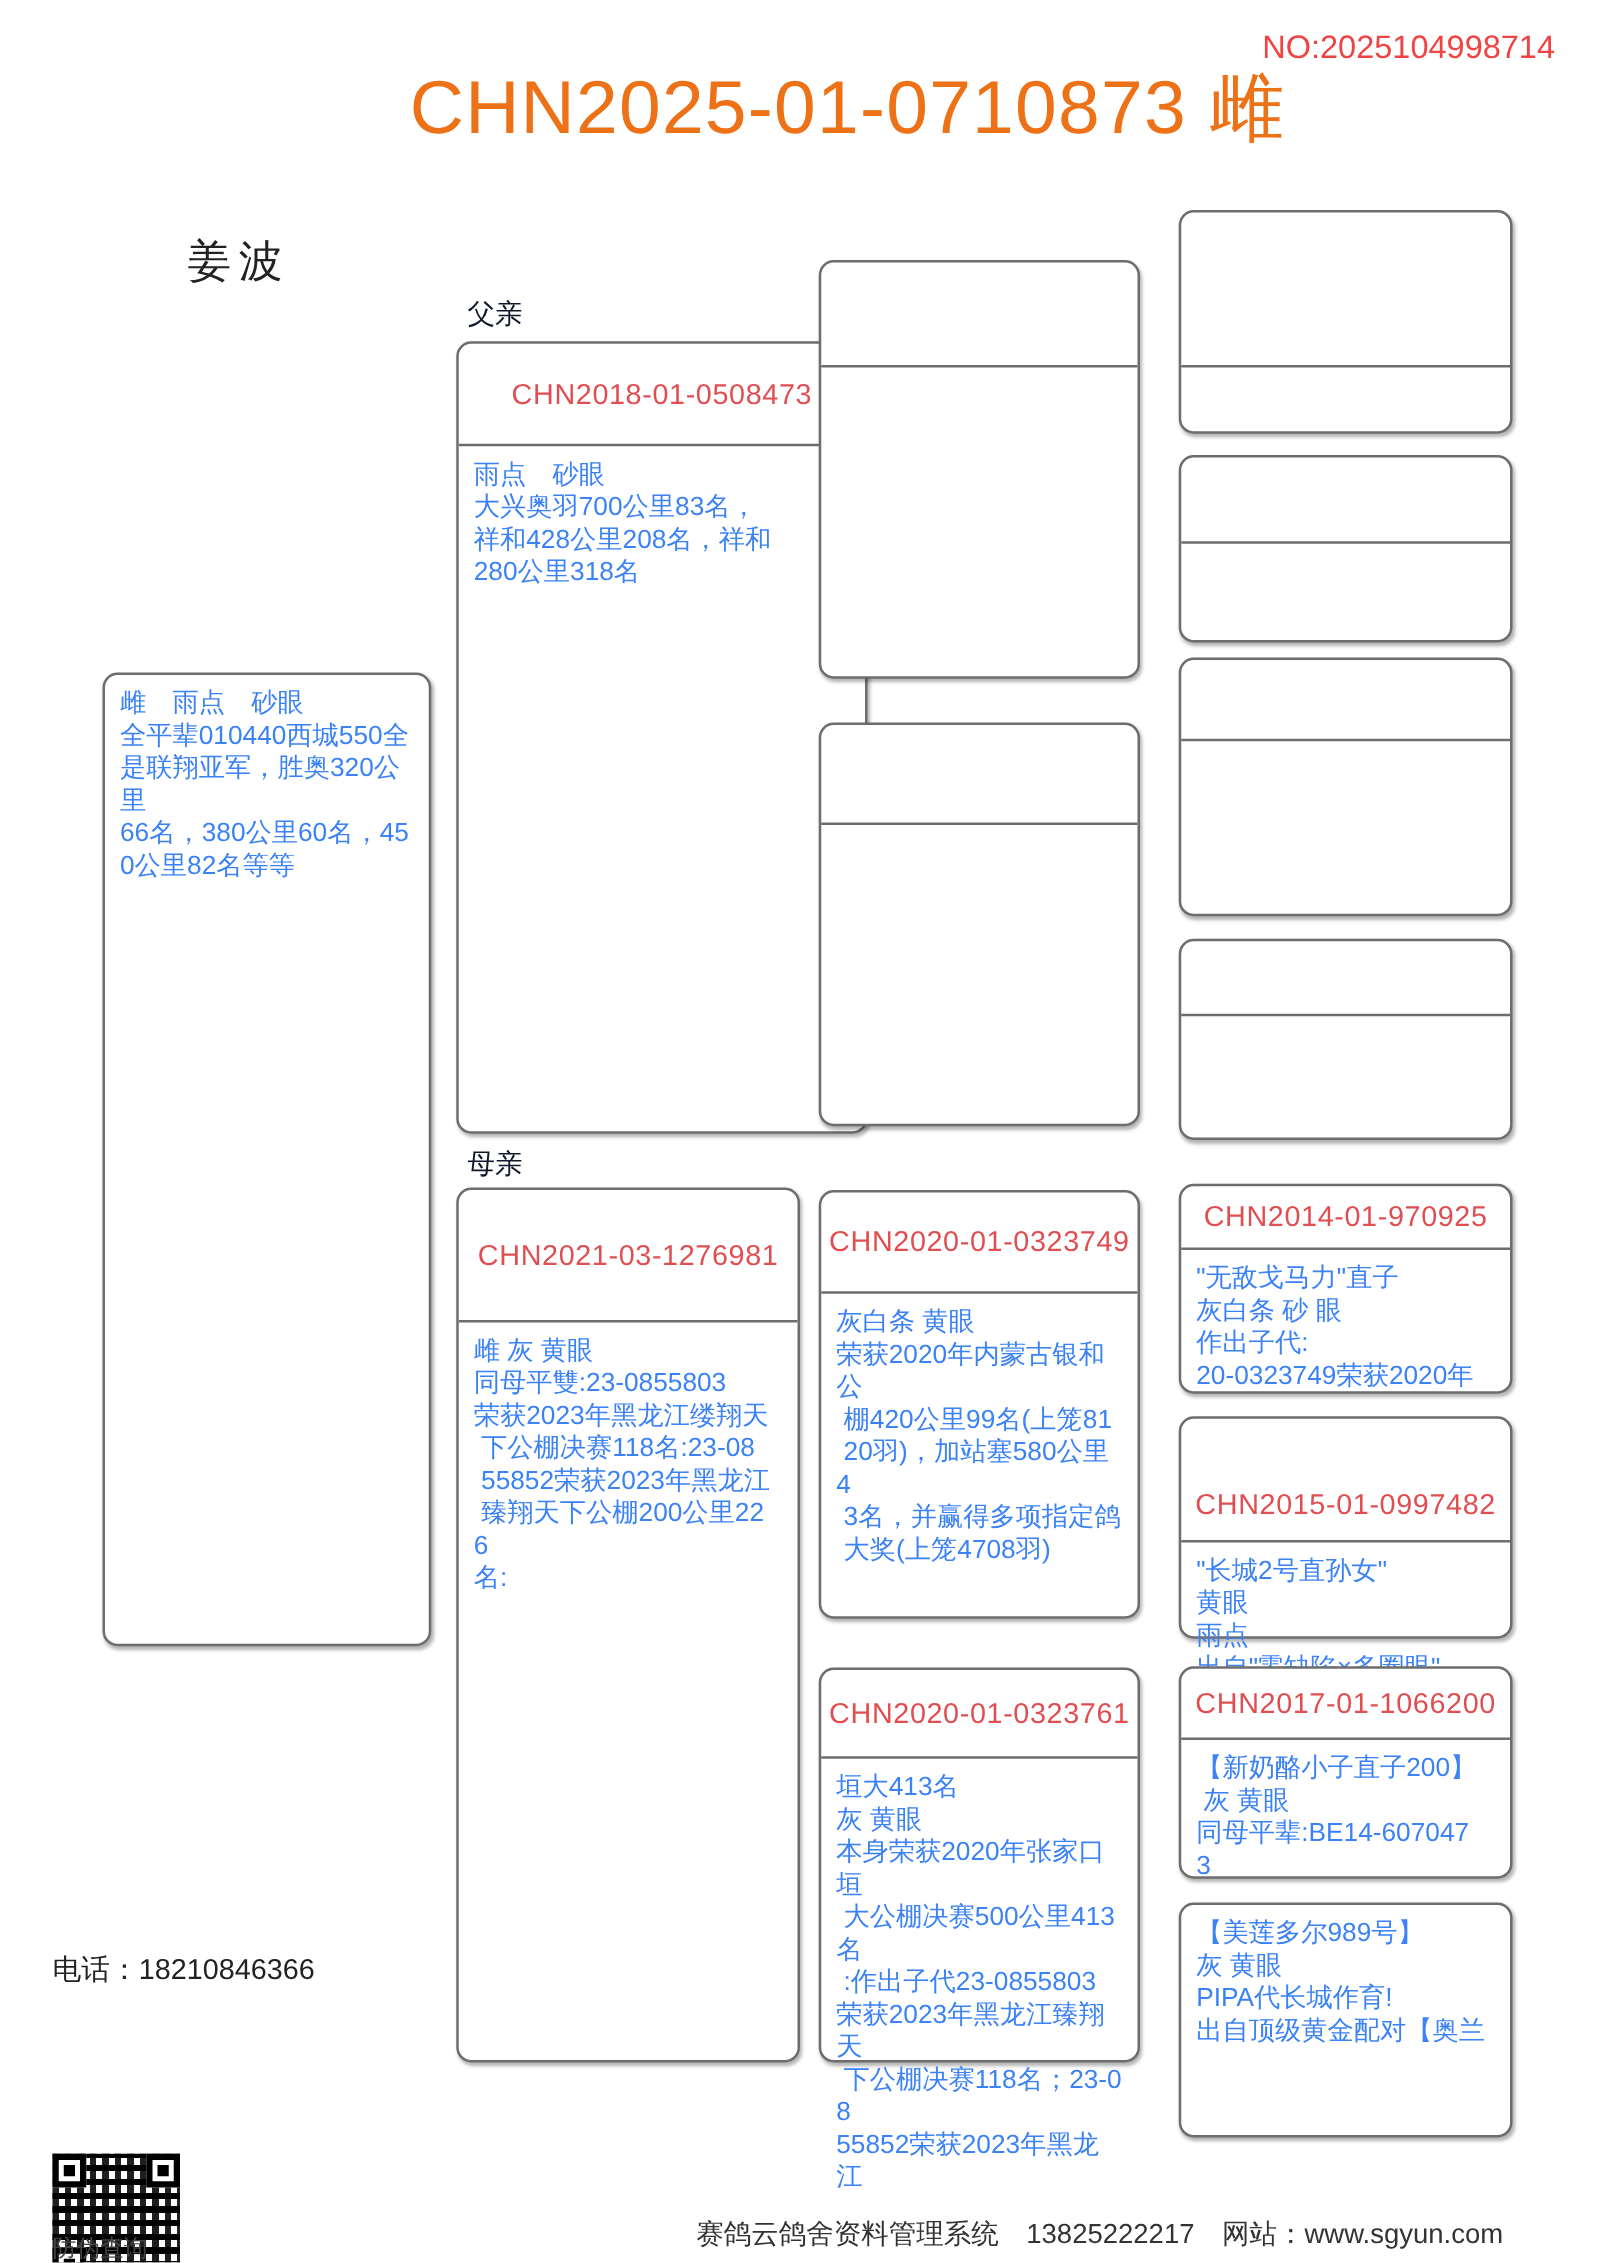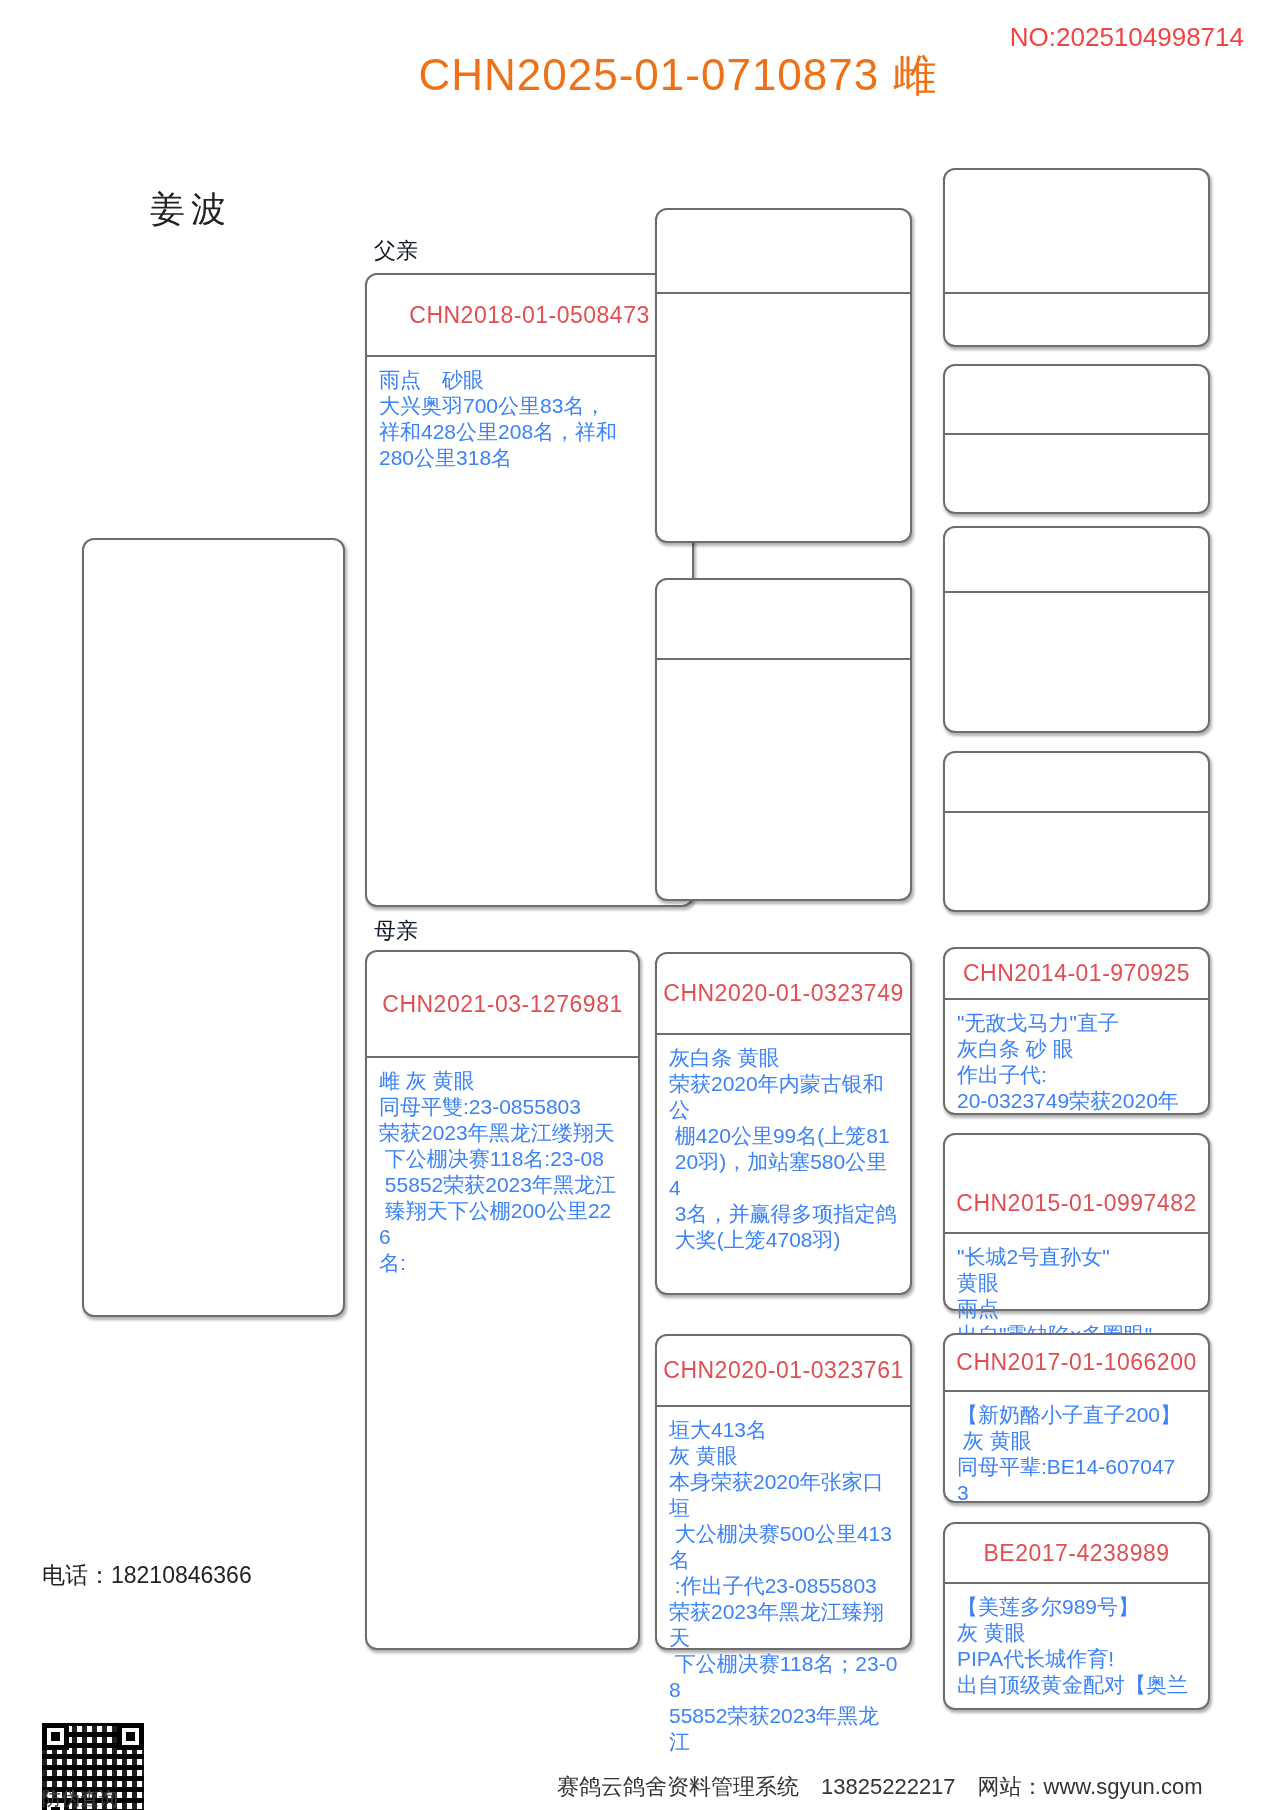--- a/index.html
+++ b/index.html
@@ -5,21 +5,21 @@
   html,body { margin:0; padding:0; background:#ffffff; }
   .page {
     position:relative; width:1280px; height:1810px; background:#ffffff;
     font-family:"Liberation Sans","DejaVu Sans",sans-serif; overflow:hidden;
   }
   .serial {
     position:absolute; top:22px; right:36px; font-size:26px; color:#ef4444;
   }
   .title {
     position:absolute; top:46px; left:78px; width:1200px; text-align:center;
-    font-size:44px; color:#ED7117; letter-spacing:1px;
+    font-size:60px; color:#ED7117; letter-spacing:1px;
   }
   .owner {
     position:absolute; top:186px; left:150px; font-size:35px; color:#222; font-weight:500;
     letter-spacing:6px;
   }
   .gen-label {
     position:absolute; font-size:22px; color:#0f172a;
   }
   .pbox {
     position:absolute; box-sizing:border-box; background:#fff;
@@ -62,20 +62,25 @@
 <div class="page">
 
   <div class="serial">NO:2025104998714</div>
   <div class="title">CHN2025-01-0710873 雌</div>
   <div class="owner">姜波</div>
 
   <div class="gen-label" style="left:374px; top:236px;">父亲</div>
   <div class="gen-label" style="left:374px; top:916px;">母亲</div>
 
   <div class="pbox" style="left:82px; top:538px; width:263px; height:779px;">
+    <div class="pb">雌　雨点　砂眼
+全平辈010440西城550全
+是联翔亚军，胜奥320公里
+66名，380公里60名，45
+0公里82名等等</div>
   </div>
 
   <div class="pbox" style="left:365px; top:273px; width:329px; height:634px;">
     <div class="ph" style="height:82px;">CHN2018-01-0508473</div>
     <div class="pb">雨点　砂眼
 大兴奥羽700公里83名，
 祥和428公里208名，祥和
 280公里318名</div>
   </div>
 
@@ -162,21 +167,20 @@
 
   <div class="pbox" style="left:943px; top:1333px; width:267px; height:170px;">
     <div class="ph" style="height:57px;">CHN2017-01-1066200</div>
     <div class="pb">【新奶酪小子直子200】
  灰 黄眼
 同母平辈:BE14-607047
 3</div>
   </div>
 
   <div class="pbox" style="left:943px; top:1522px; width:267px; height:188px;">
-    <div class="ph" style="height:60px;">BE2017-4238989</div>
     <div class="pb">【美莲多尔989号】
 灰 黄眼
 PIPA代长城作育!
 出自顶级黄金配对【奥兰</div>
   </div>
 
   <div class="phone">电话：18210846366</div>
 
   <div class="qr">
     <span class="qf tl"></span>

